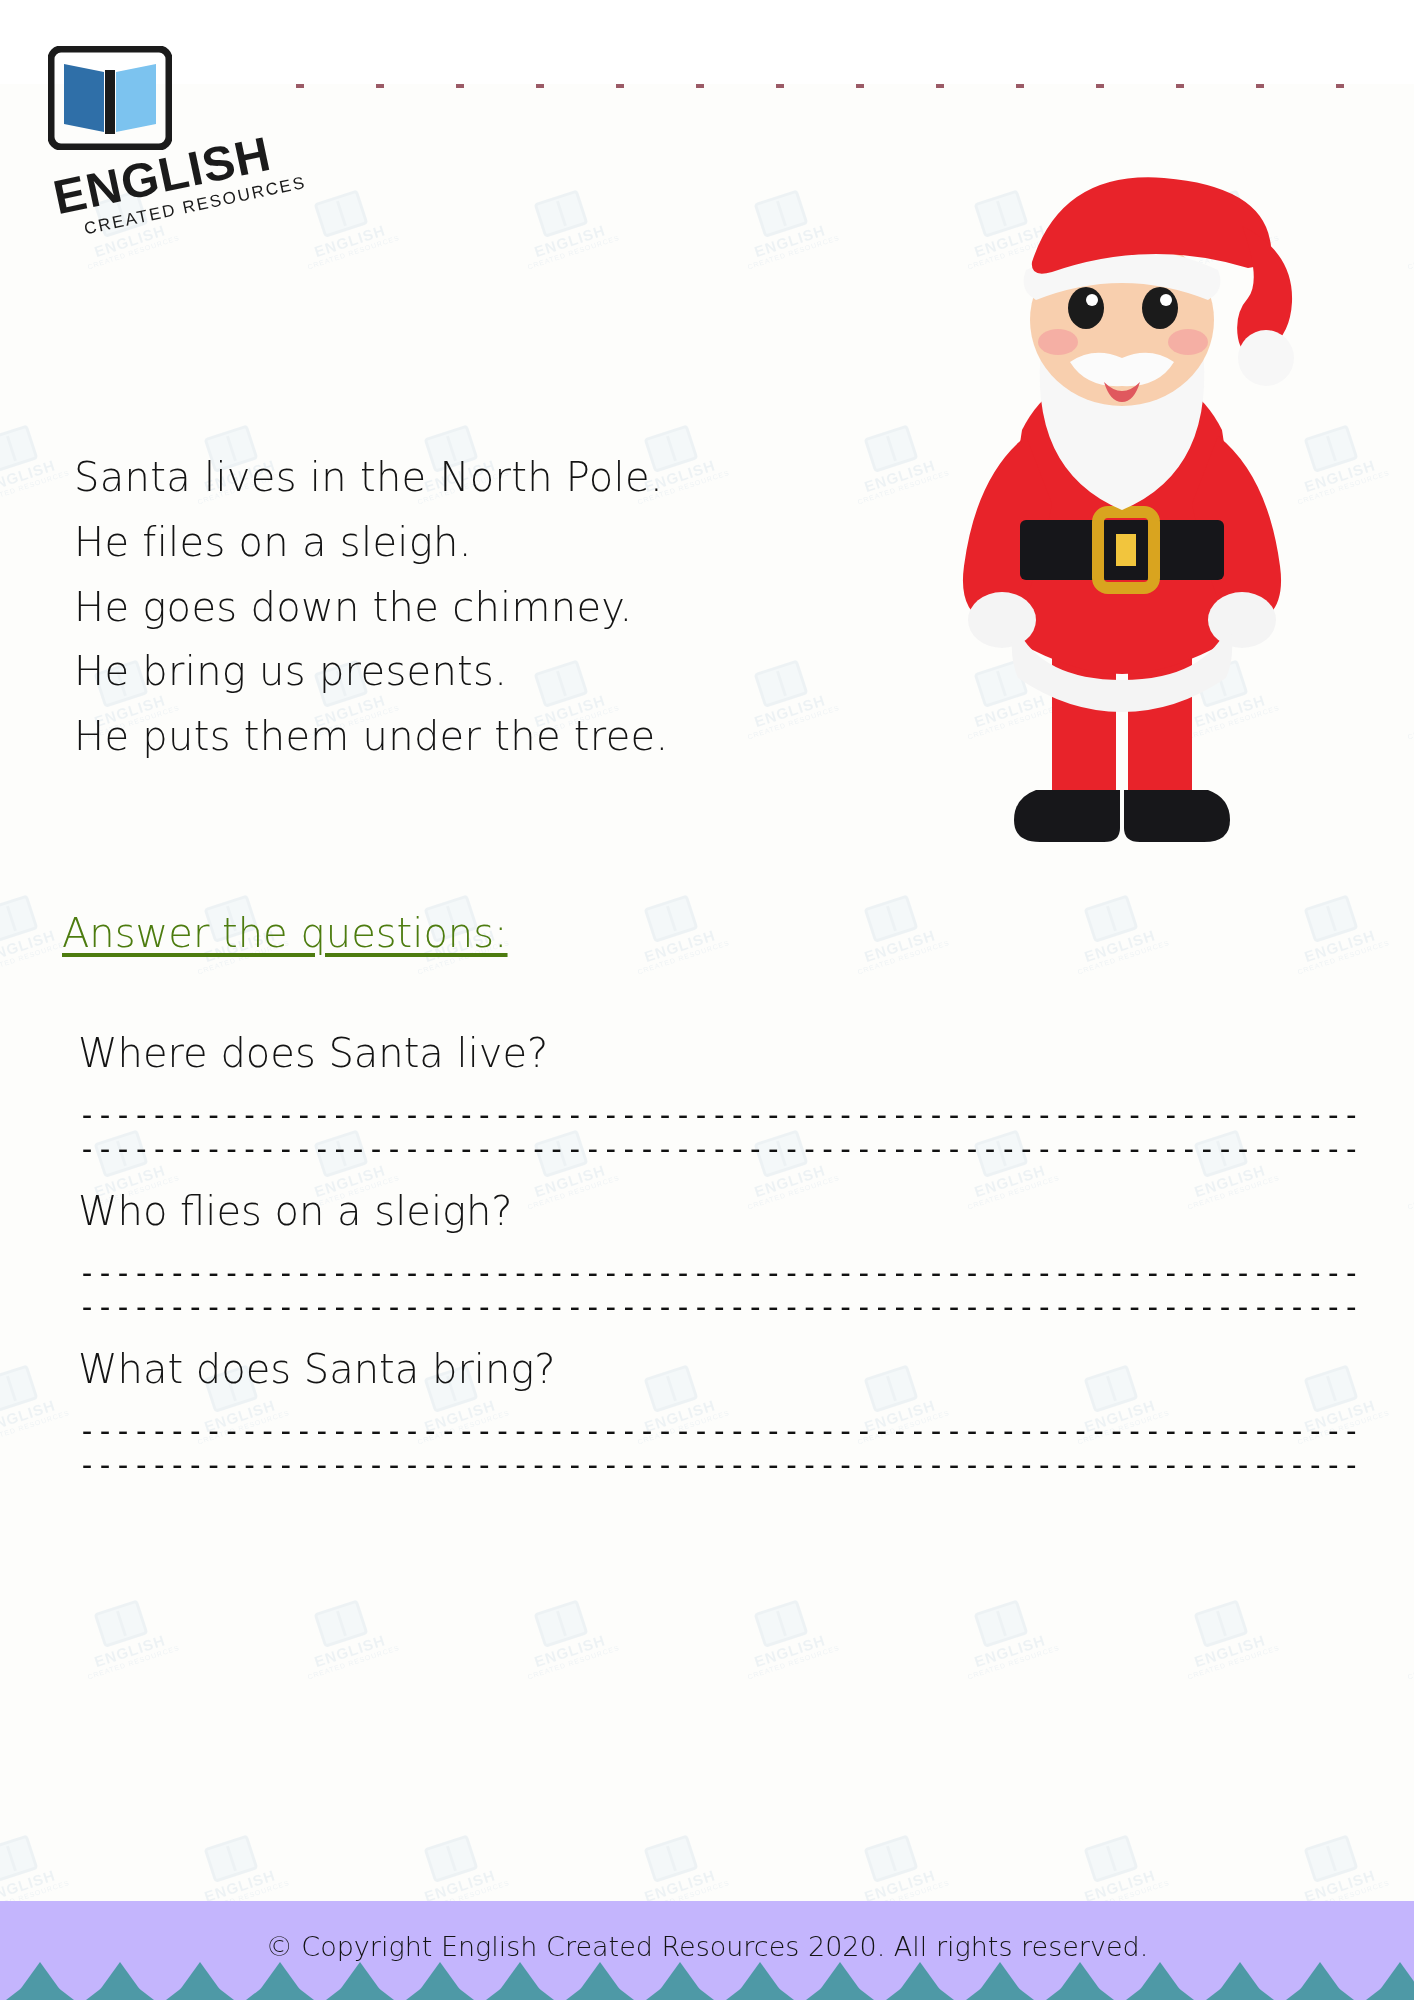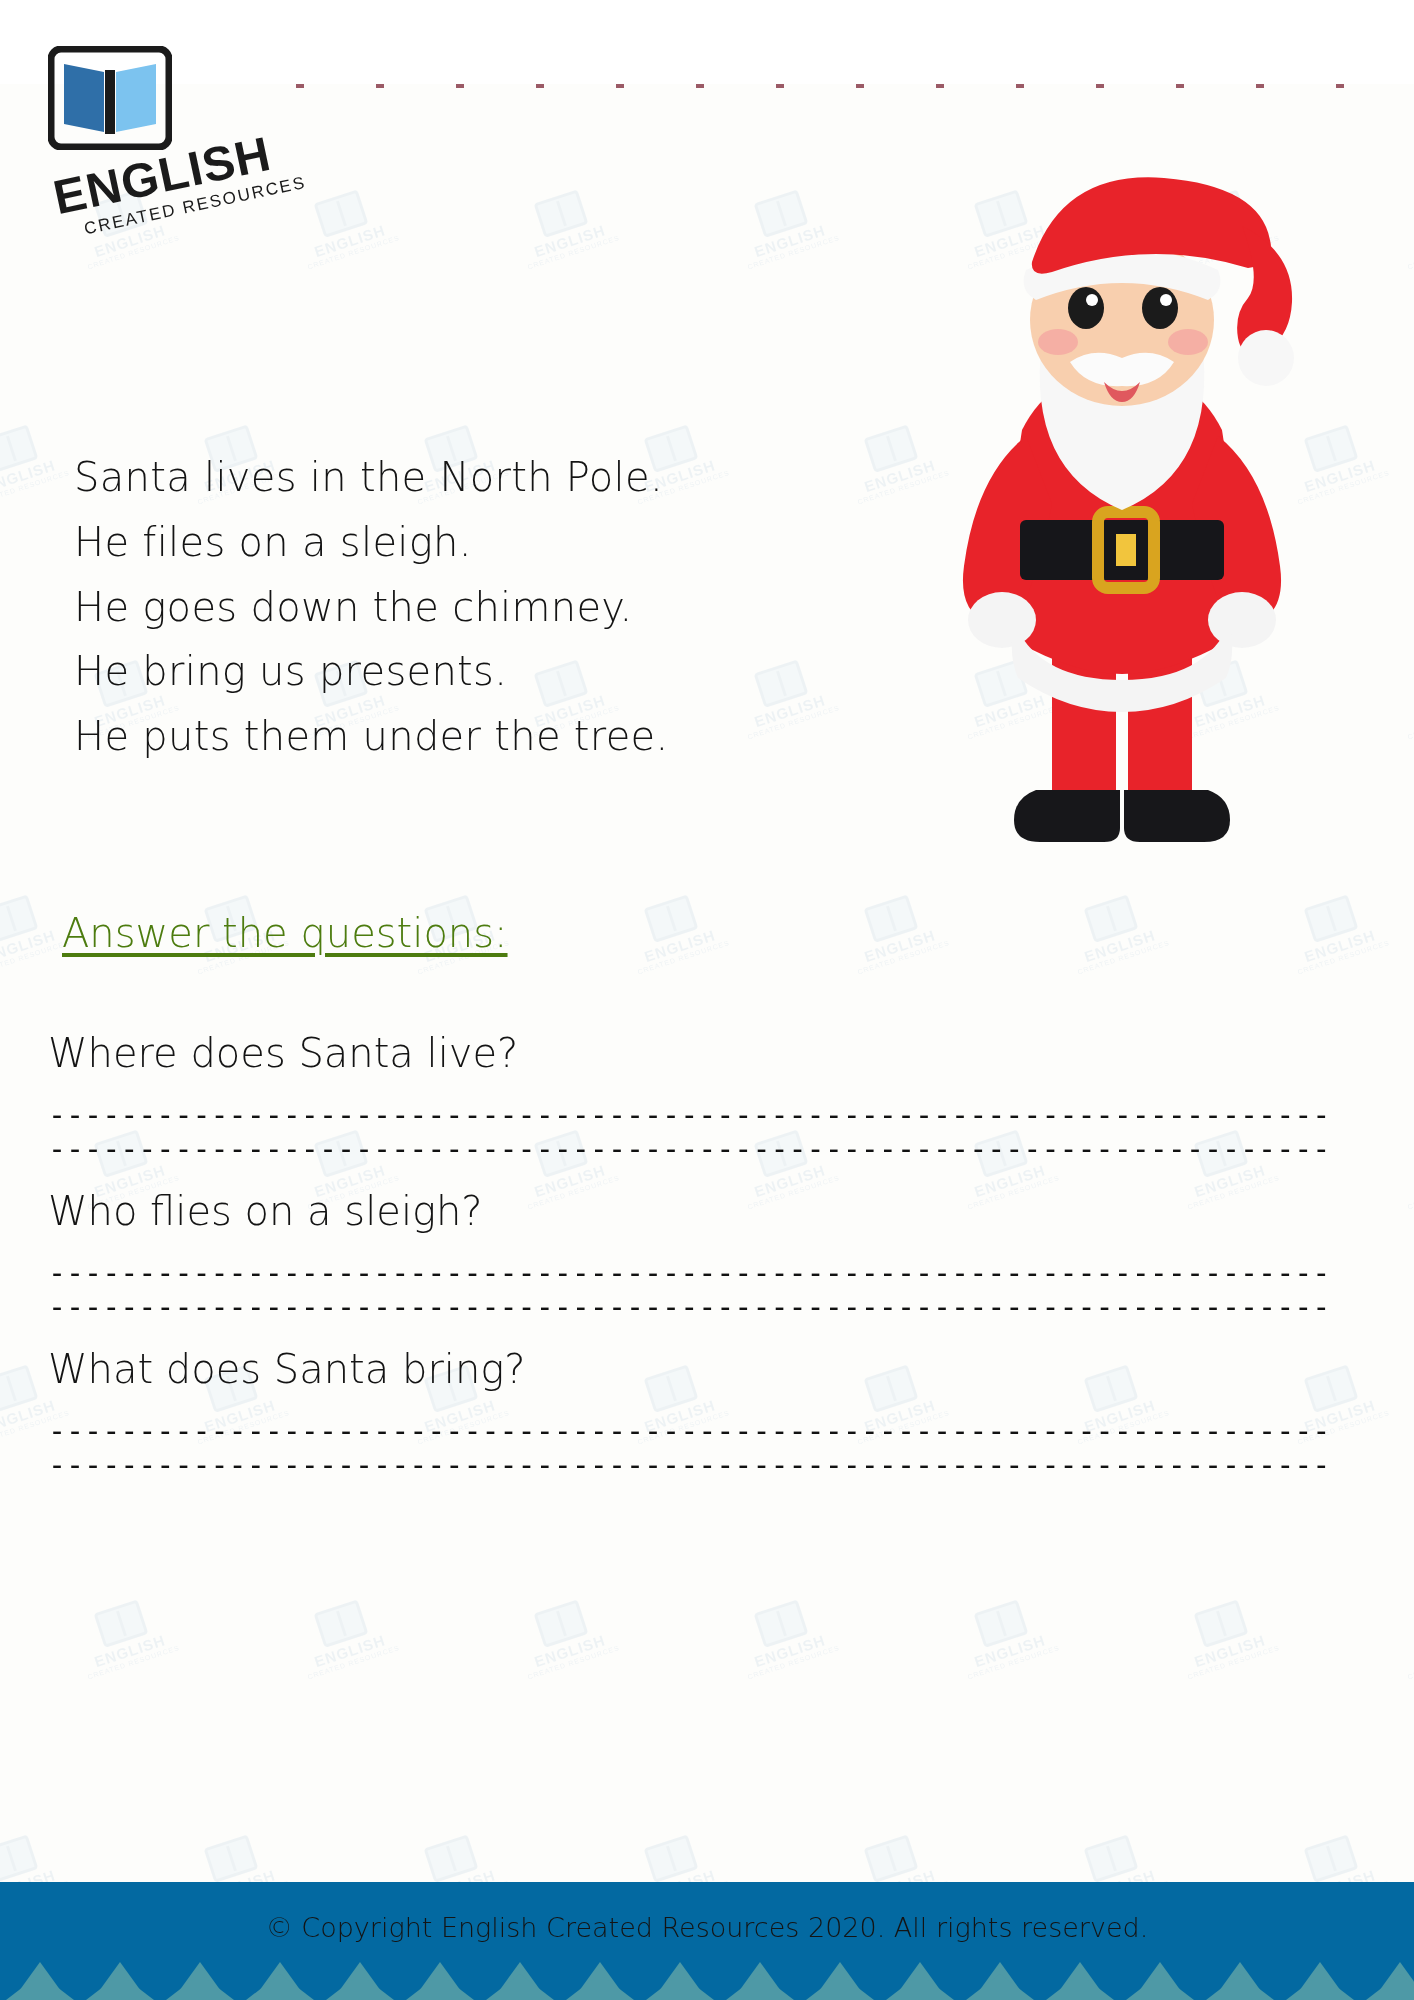--- a/index.html
+++ b/index.html
@@ -152,21 +152,21 @@
     font-family: "DejaVu Sans", sans-serif;
     font-size: 40px;
     color: #4d7c0f;
     text-decoration: underline;
     text-underline-offset: 6px;
     font-weight: 300;
   }
 
   .questions {
     position: absolute;
-    left: 48px;
+    left: 78px;
     top: 1030px;
     width: 1290px;
     z-index: 4;
   }
   .q-item { margin-bottom: 22px; }
   .q-text {
     font-family: "DejaVu Sans", sans-serif;
     font-size: 40px;
     color: #141414;
     font-weight: 300;
@@ -183,22 +183,22 @@
     white-space: nowrap;
     line-height: 34px;
   }
   .dashline:last-child { margin-bottom: 0; }
 
   
   .footer {
     position: absolute;
     left: 0; bottom: 0;
     width: 1414px;
-    height: 118px;
-    background: #0369a1;
+    height: 99px;
+    background: #c4b5fd;
     z-index: 5;
   }
   .footer .ftext {
     position: absolute;
     left: 0; top: 30px;
     width: 100%;
     text-align: center;
     font-family: "DejaVu Sans", sans-serif;
     font-size: 27px;
     color: #141414;

